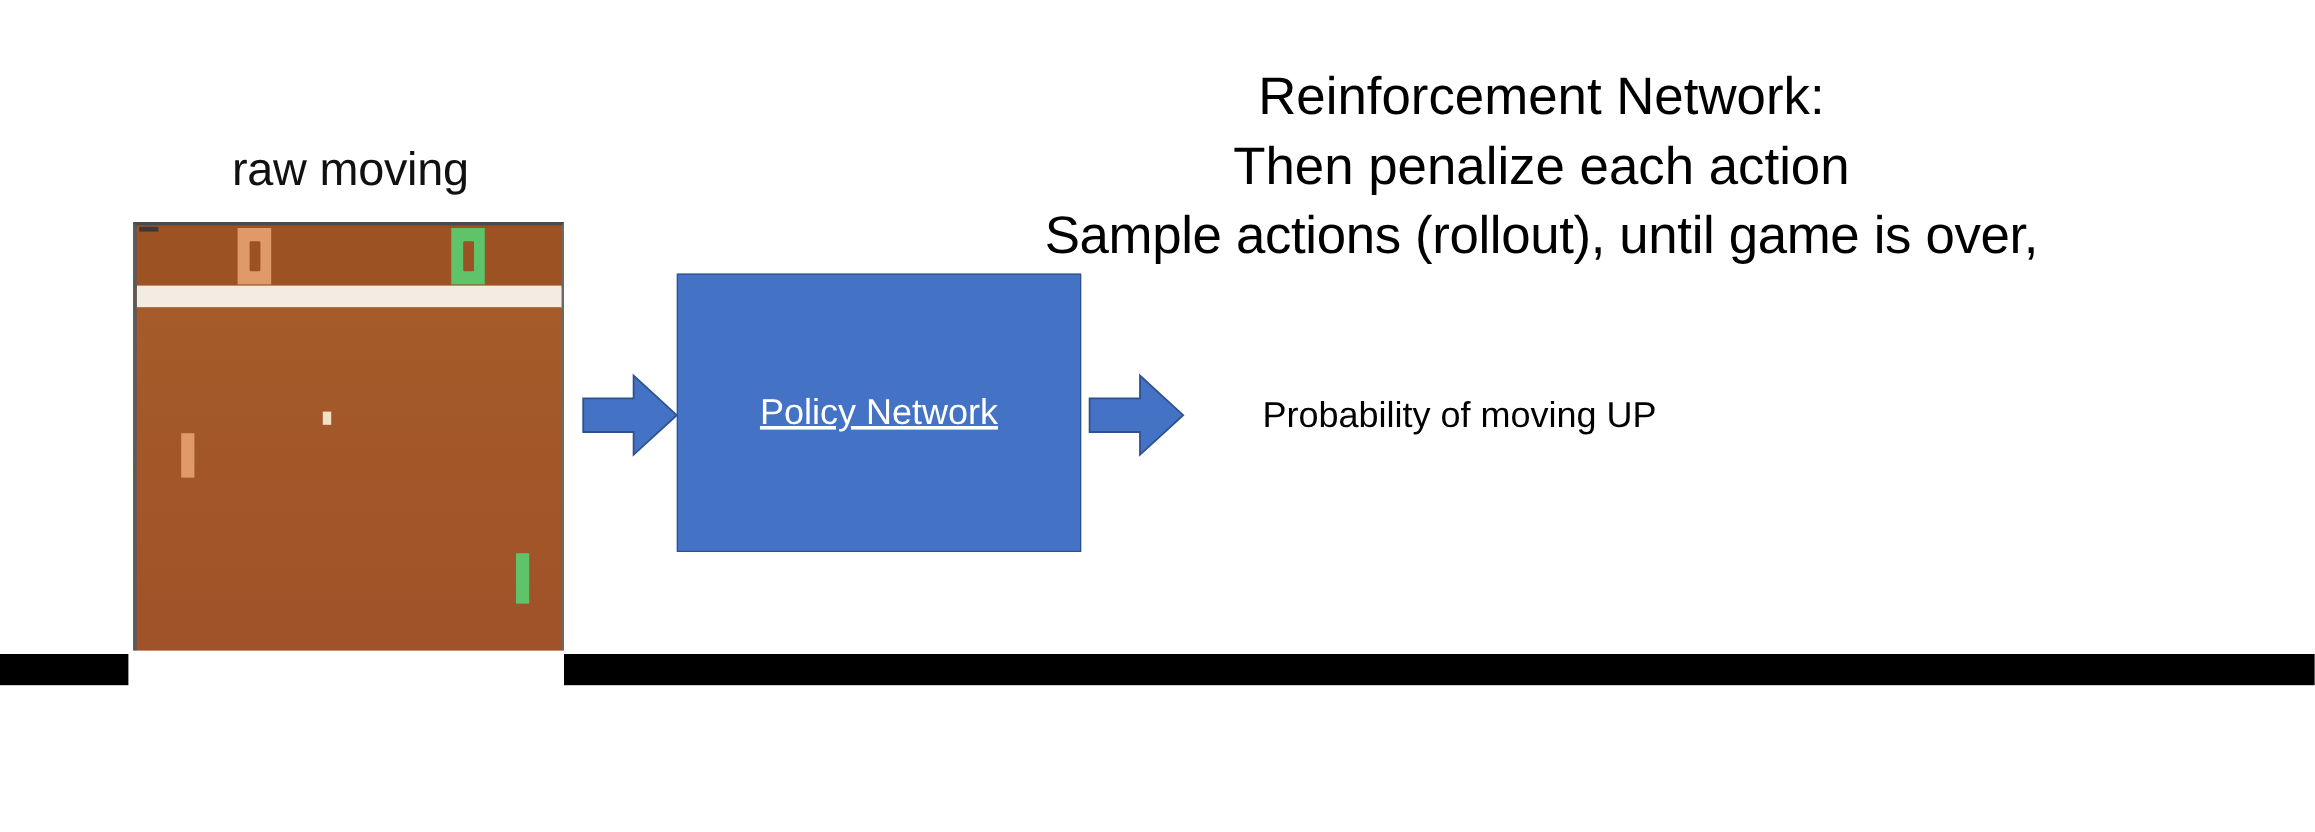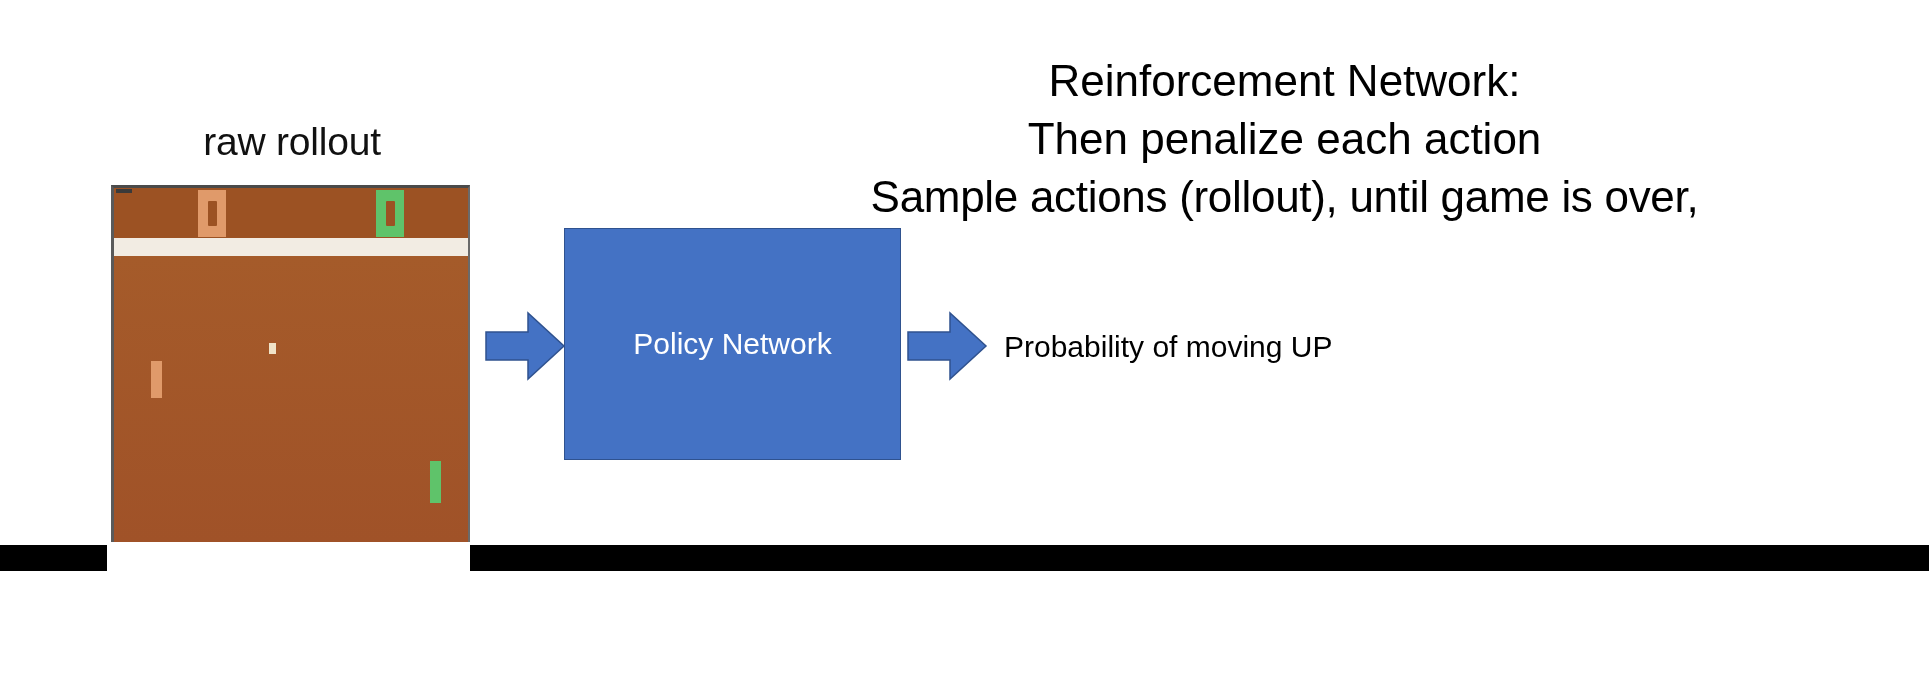--- a/index.html
+++ b/index.html
@@ -131,26 +131,27 @@
     border:1px solid #2f528f;
     display:flex;
     align-items:center;
     justify-content:center;
   }
   #policy-network-label {
     color:#ffffff;
     font-size:30px;
     font-stretch:condensed;
     white-space:nowrap;
+    text-decoration:underline;
   }
 
   
   #output-label {
     position:absolute;
-    left:1004px; top:330px;
+    left:1052px; top:330px;
     font-size:30px;
     color:#000000;
     font-stretch:condensed;
     white-space:nowrap;
   }
 
   
   #black-bar-left {
     position:absolute;
     left:0; top:545px;
@@ -162,21 +163,21 @@
     left:470px; top:545px;
     width:1459px; height:26px;
     background:#000000;
   }
 </style>
 </head>
 <body>
 
 <div id="slide">
 
-  <div id="raw-pixels-label">raw rollout</div>
+  <div id="raw-pixels-label">raw moving</div>
 
   <div id="pong">
     <div id="pong-bg"></div>
     <div id="pong-score-band"></div>
 
     <div id="score-left-digit" class="digit-box">
       <div class="inner"></div>
     </div>
     <div id="score-right-digit" class="digit-box">
       <div class="inner"></div>

